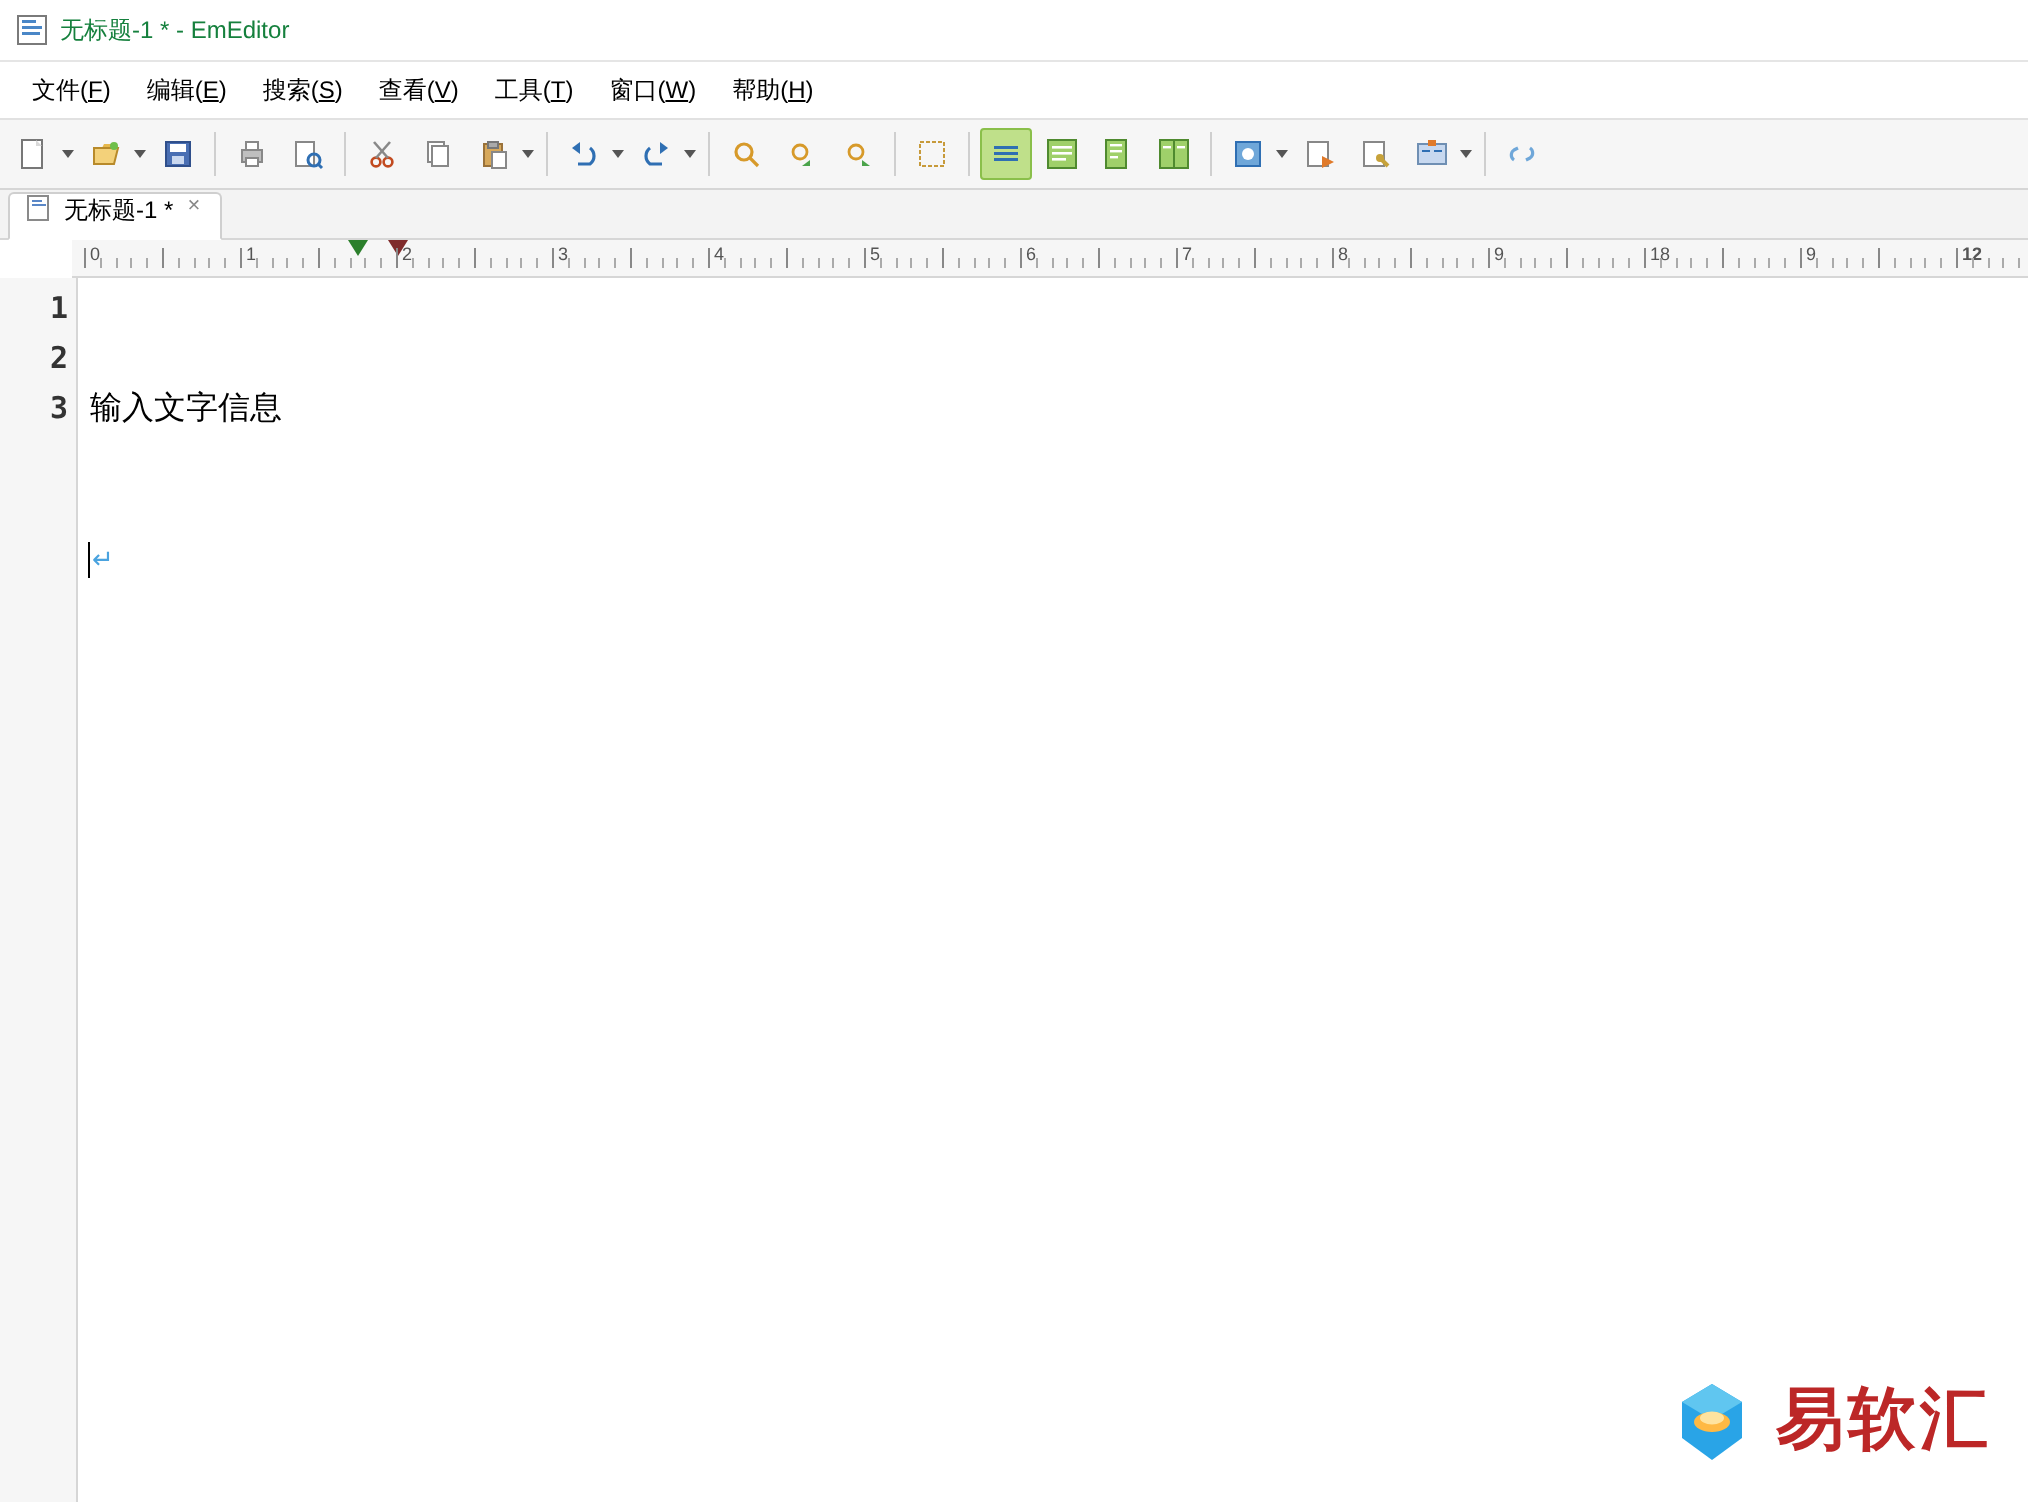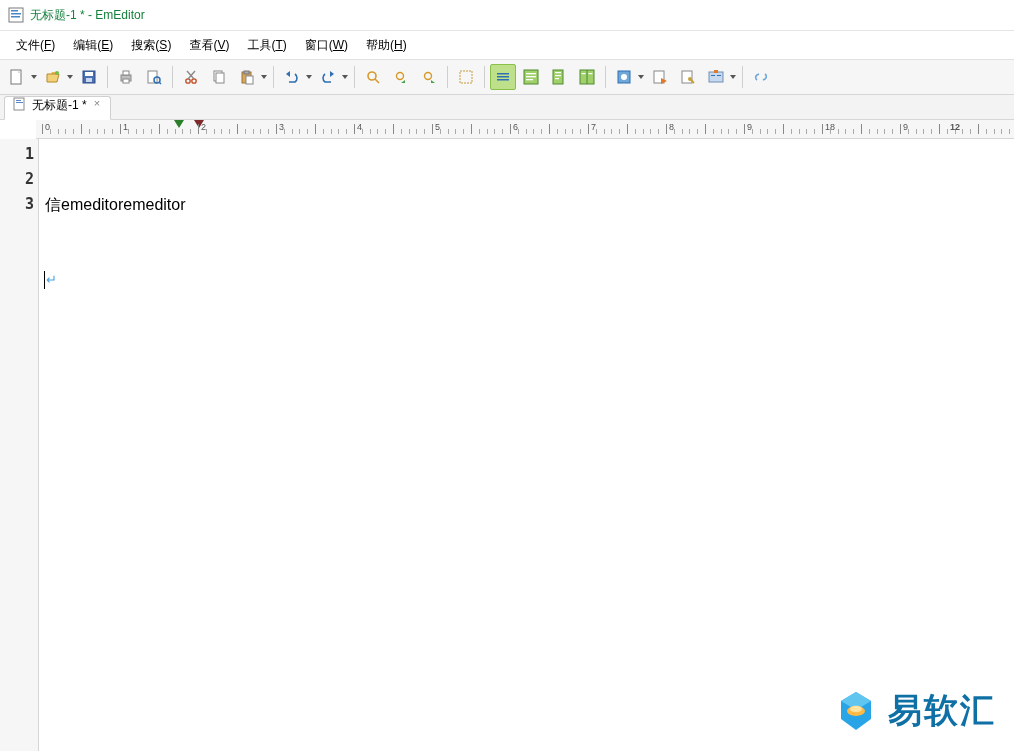--- a/index.html
+++ b/index.html
@@ -23,21 +23,21 @@
   .marker-l{position:absolute;top:0;width:0;height:0;border-left:5px solid transparent;border-right:5px solid transparent;border-top:8px solid #2b7f2b}
   .marker-r{position:absolute;top:0;width:0;height:0;border-left:5px solid transparent;border-right:5px solid transparent;border-top:8px solid #7f2b2b}
   .editor{display:flex;height:calc(751px - 30px - 24px - 30px - 24px - 18px);position:relative}
   .gutter{width:34px;background:#f6f6f6;border-right:1px solid #d6d6d6;text-align:right;padding:3px 4px 0 0;font:bold 15px/25px Consolas,monospace;color:#333}
   .gline{height:25px}
   .text{flex:1;padding:3px 0 0 6px;font:16px/25px "Microsoft YaHei",Arial,sans-serif;color:#000;position:relative;white-space:pre}
   .tline{height:25px;display:flex;align-items:center}
   .caret{display:inline-block;width:1px;height:18px;background:#000;vertical-align:middle;margin-left:-1px}
   .eol{color:#4aa3df;font-size:13px;margin-left:1px}
   .watermark{position:absolute;right:18px;bottom:18px;display:flex;align-items:center;gap:10px;opacity:.95}
-  .watermark .txt{font:bold 34px/1 "Microsoft YaHei";color:#0369a1;letter-spacing:2px}
+  .watermark .txt{font:bold 34px/1 "Microsoft YaHei";color:#b91c1c;letter-spacing:2px}
   svg{display:block}
 </style>
 </head>
 <body>
 
 <div class="titlebar">
   <span class="icon">
     <svg width="16" height="16">
         <rect x="1" y="1" width="14" height="14" fill="#fff" stroke="#7a7a7a"></rect>
         <rect x="3" y="3" width="7" height="1.5" fill="#4a87c7"></rect>
@@ -408,35 +408,35 @@
     <span class="tick minor" style="left: 871.8px;"></span>
     <span class="tick minor" style="left: 879.6px;"></span>
     <span class="tick minor" style="left: 887.4px;"></span>
     <span class="tick minor" style="left: 895.2px;"></span>
     <span class="tick " style="left: 903px;"></span>
     <span class="tick minor" style="left: 910.8px;"></span>
     <span class="tick minor" style="left: 918.6px;"></span>
     <span class="tick minor" style="left: 926.4px;"></span>
     <span class="tick minor" style="left: 934.2px;"></span>
     <span class="tick" style="left: 942px;"></span>
-    <span class="lbl" style="left: 914px; font-weight: bold;">12</span>
+    <span class="lbl" style="left: 945px; font-weight: bold;">12</span>
     <span class="tick minor" style="left: 949.8px;"></span>
     <span class="tick minor" style="left: 957.6px;"></span>
     <span class="tick minor" style="left: 965.4px;"></span>
     <span class="tick minor" style="left: 973.2px;"></span>
   </div>
 
 <div class="editor">
   <div class="gutter">
     <div class="gline">1</div>
     <div class="gline">2</div>
     <div class="gline">3</div>
   </div>
   <div class="text">
-    <div class="tline"><span>信emeditoremeditor</span></div>
+    <div class="tline"><span>输入文字信息</span></div>
     <div class="tline"><span class="caret"></span><span class="eol">↵</span></div>
   </div>
 </div>
 
 <div class="watermark">
   <span>
     <svg width="44" height="44" viewBox="0 0 44 44">
       <path d="M22 3 L37 12 L37 30 L22 41 L7 30 L7 12 Z" fill="#1ea0e6"></path>
       <path d="M22 3 L37 12 L22 21 L7 12 Z" fill="#58c3f0"></path>
       <ellipse cx="22" cy="22" rx="9" ry="5" fill="#ffb63a"></ellipse>

